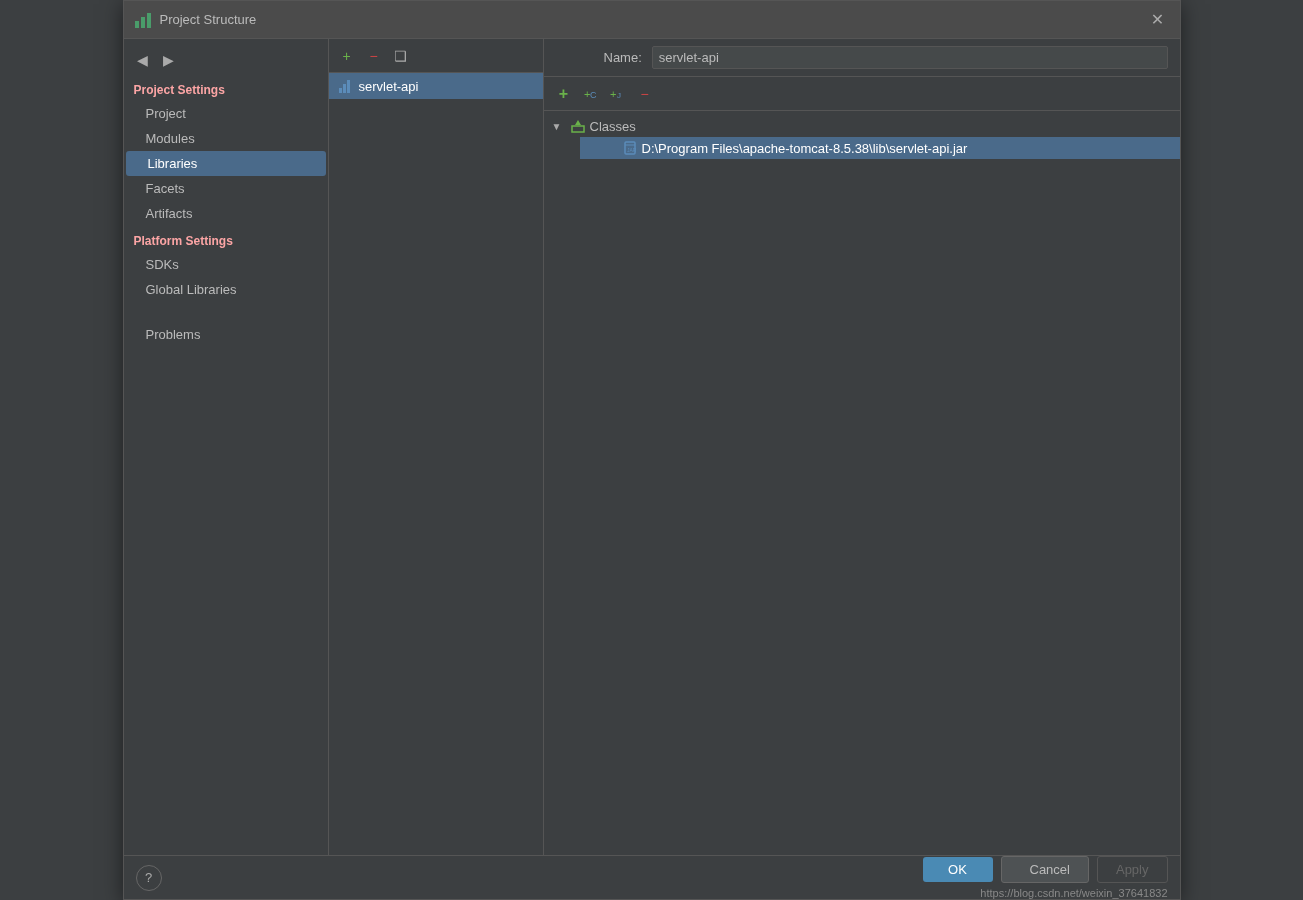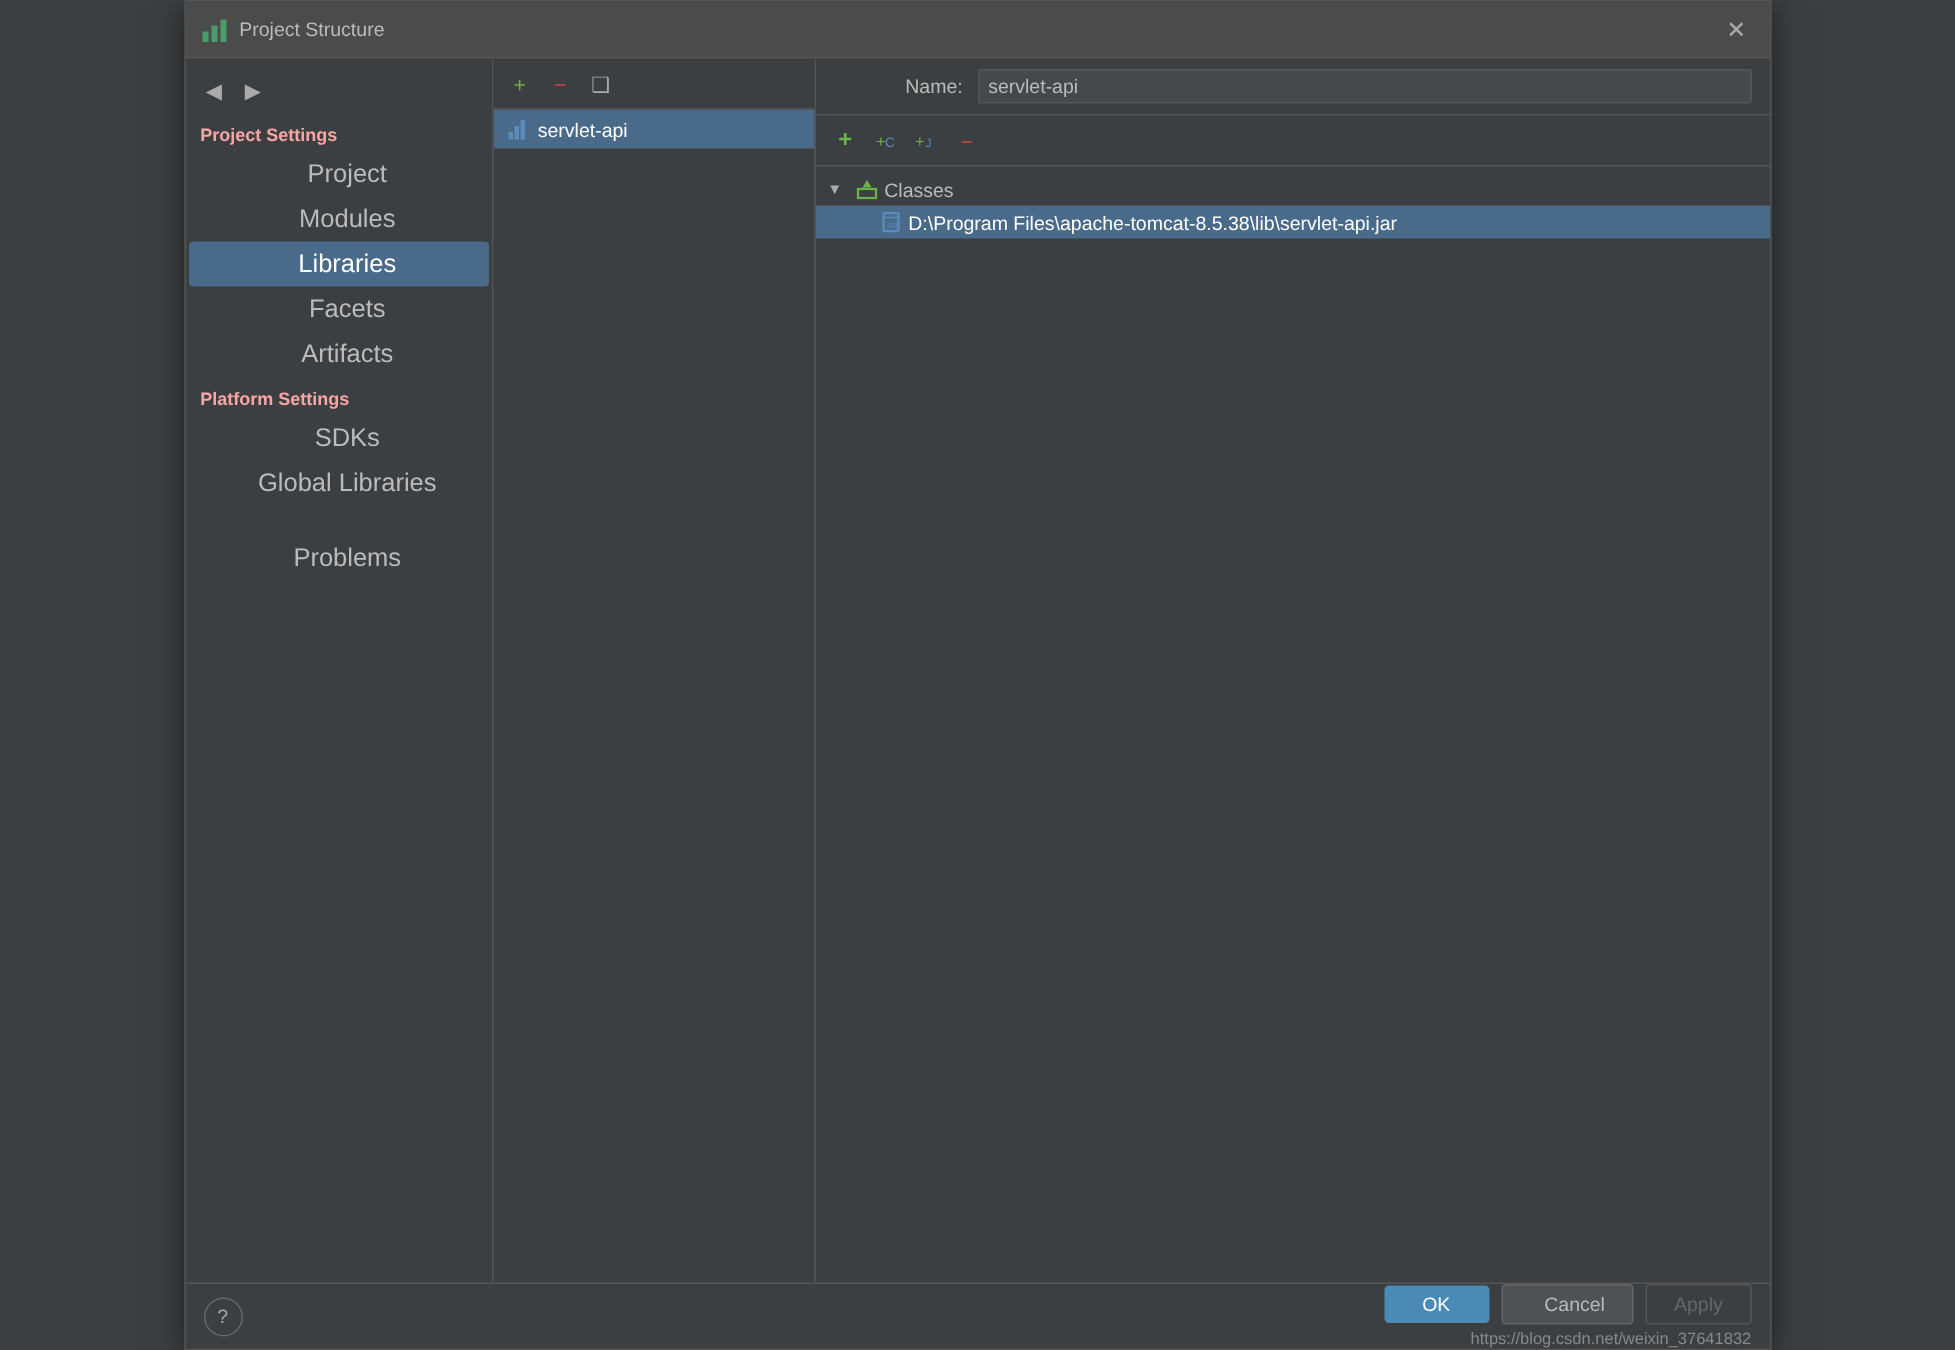--- a/index.html
+++ b/index.html
@@ -98,23 +98,22 @@
       color: #fca5a5;
       font-size: 12px;
       font-weight: bold;
       padding: 8px 10px 4px 10px;
     }
 
     .sidebar-item {
       padding: 5px 10px 5px 22px;
       cursor: pointer;
       color: #bbbbbb;
-      font-size: 17px;
+      font-size: 13px;
       border-radius: 0;
-      text-align: center;
     }
     .sidebar-item.active {
       background: #4a6a8a;
       color: #fff;
       border-radius: 3px;
       margin: 0 2px;
     }
 
     
     .panel-split {
@@ -241,21 +240,21 @@
       padding: 3px 8px;
       gap: 4px;
       cursor: pointer;
       color: #bbbbbb;
       font-size: 13px;
     }
     .tree-node.selected {
       background: #4a6a8a;
       color: #fff;
     }
-    .tree-node.indent1 { padding-left: 24px; }
+    .tree-node.indent1 { padding-left: 24px; margin-left: 36px; }
 
     .tree-arrow {
       font-size: 10px;
       color: #aaa;
       width: 14px;
       flex-shrink: 0;
     }
 
     .tree-icon {
       width: 16px;

